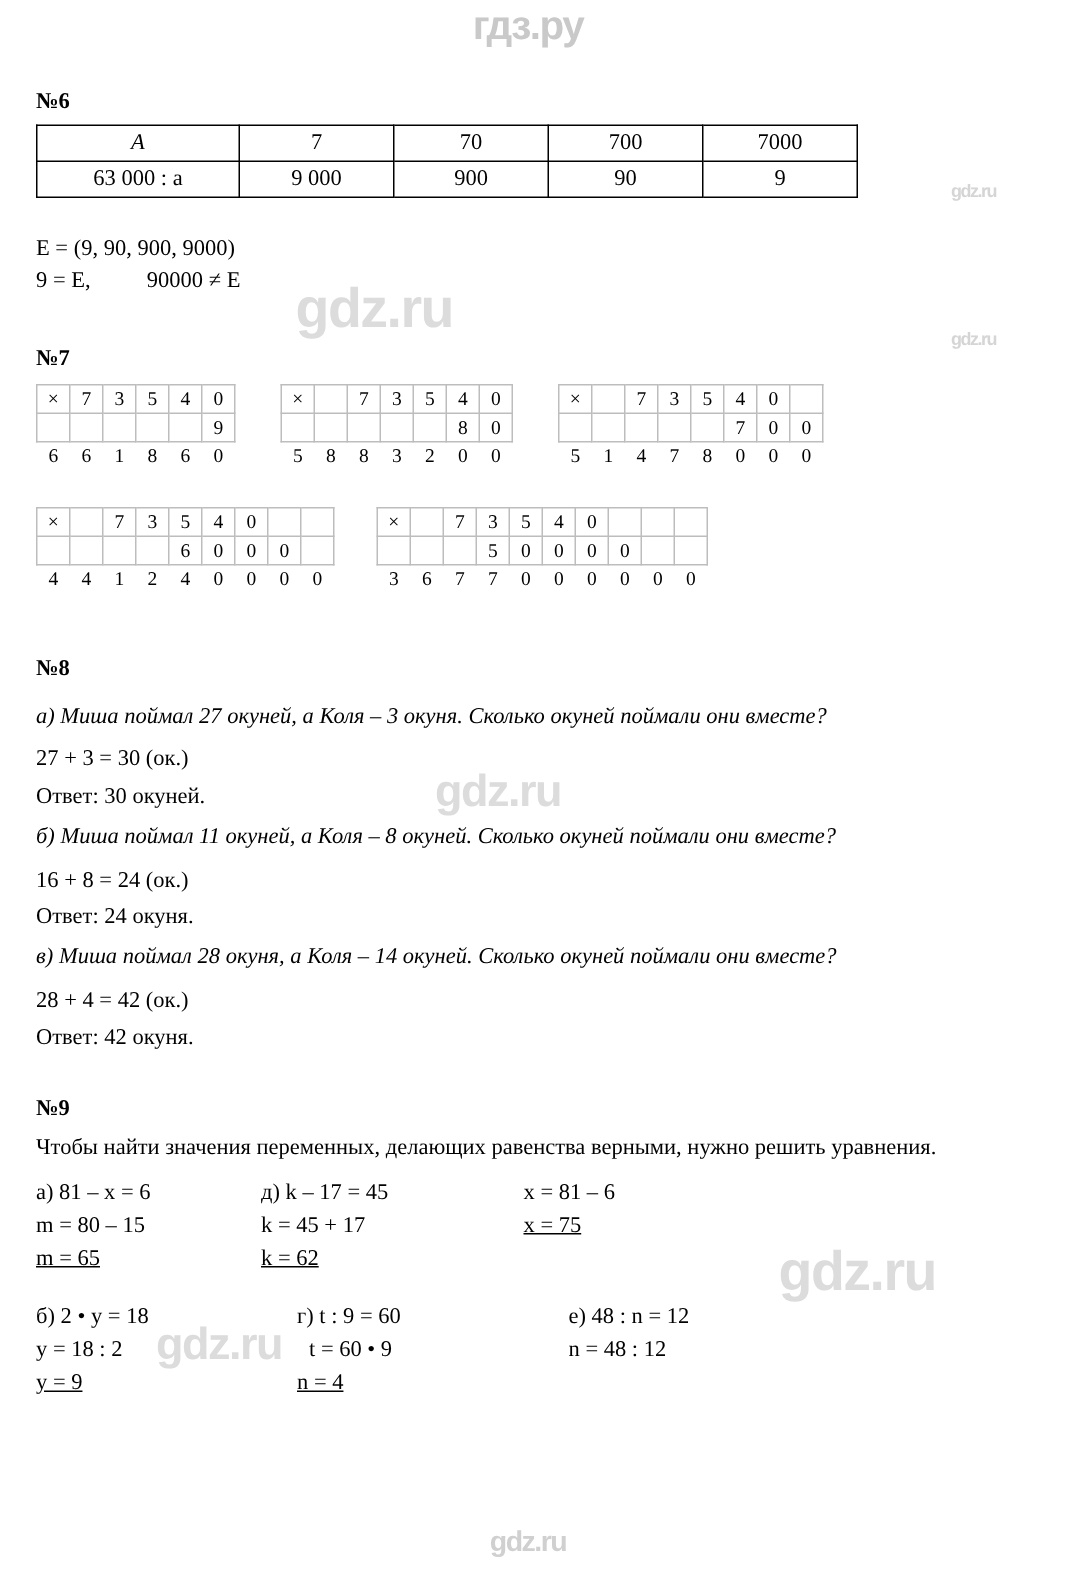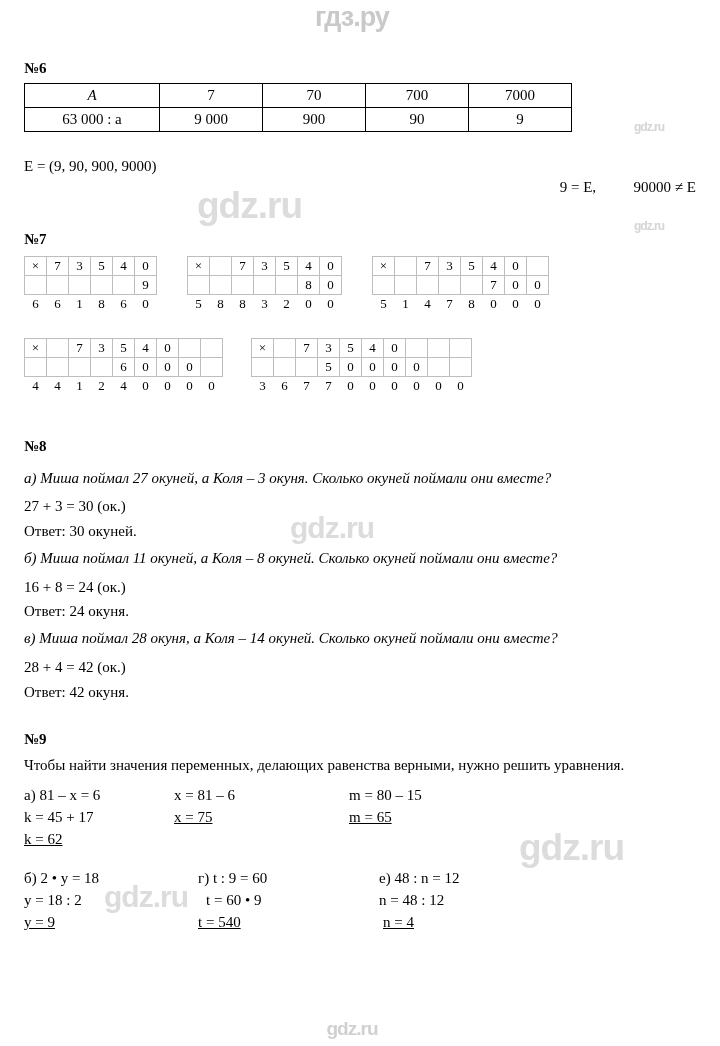--- a/index.html
+++ b/index.html
@@ -155,21 +155,21 @@
         <td class="c0">63 000 : a</td>
         <td class="c1">9 000</td>
         <td class="c2">900</td>
         <td class="c3">90</td>
         <td class="c4">9</td>
       </tr>
     </tbody>
       </table>
 
     <div class="txt" style="margin-top:25px;">E = (9, 90, 900, 9000)</div>
-    <div class="txt" style="margin-top:2px; white-space:pre;text-align:right;">9 = E,          90000 ≠ E</div>
+    <div class="txt" style="margin-top:2px; white-space:pre;">9 = E,          90000 ≠ E</div>
 
     <div class="task-num" style="margin-top:34px;">№7</div>
 
     <div class="mul-row">
 
       <div class="mul">
         <table>
           <tbody>
               <tr>
             <td class="sign">×</td>
@@ -370,38 +370,38 @@
     <div class="txt italic just" style="margin-top:8px; width:668px;">в) Миша поймал 28 окуня, а Коля – 14 окуней. Сколько окуней поймали они вместе?</div>
     <div class="txt" style="margin-top:10px;">28 + 4 = 42 (ок.)</div>
     <div class="txt" style="margin-top:6px;">Ответ: 42 окуня.</div>
 
     <div class="task-num" style="margin-top:30px;">№9</div>
 
     <div class="txt just" style="margin-top:8px; width:668px;">Чтобы найти значения переменных, делающих равенства верными, нужно решить уравнения.</div>
 
     <div class="eq-grid" style="margin-top:10px;">
       <div class="eq-cell">а) 81 – x = 6</div>
+      <div class="eq-cell">д) k – 17 = 45</div>
 
       <div class="eq-cell">x = 81 – 6</div>
       <div class="eq-cell">m = 80 – 15</div>
       <div class="eq-cell">k = 45 + 17</div>
 
       <div class="eq-cell"><span class="u">x = 75</span></div>
       <div class="eq-cell"><span class="u">m = 65</span></div>
       <div class="eq-cell"><span class="u">k = 62</span></div>
     </div>
 
     <div class="eq-grid" style="margin-top:18px; grid-template-columns:160px 185px 200px;">
       <div class="eq-cell">б) 2 • y = 18</div>
       <div class="eq-cell" style="padding-left:14px;">г) t : 9 = 60</div>
       <div class="eq-cell" style="padding-left:10px;">е) 48 : n = 12</div>
 
       <div class="eq-cell">y = 18 : 2</div>
       <div class="eq-cell" style="padding-left:22px;">t = 60 • 9</div>
       <div class="eq-cell" style="padding-left:10px;">n = 48 : 12</div>
 
       <div class="eq-cell"><span class="u">y = 9</span></div>
-      <div class="eq-cell" style="padding-left:14px;"><span class="u">t = 540</span></div>
       <div class="eq-cell" style="padding-left:14px;"><span class="u">n = 4</span></div>
     </div>
 
   </div>
 </div>
 
 </body></html>

